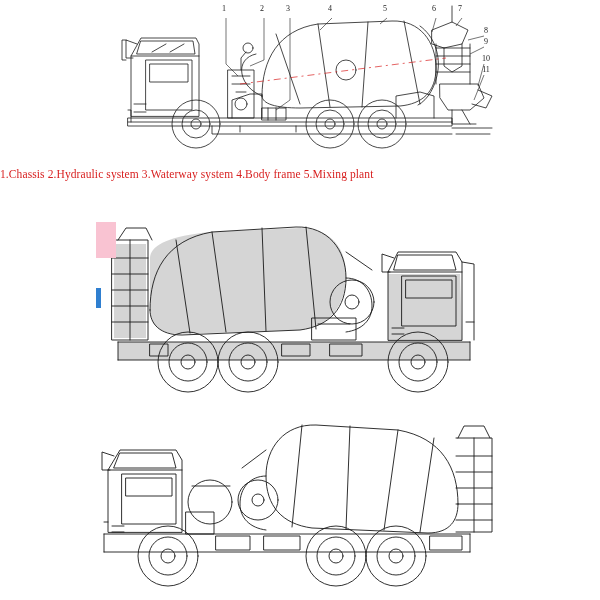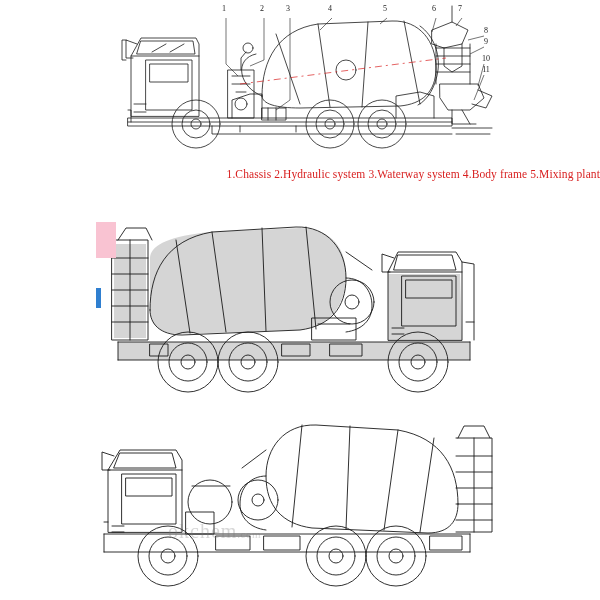--- a/index.html
+++ b/index.html
@@ -26,21 +26,21 @@
     width: 600px;
   }
   #panel-top    { top: 0px;   height: 160px; }
   #panel-labels { top: 162px; height: 50px;  }
   #panel-mid    { top: 214px; height: 196px; }
   #panel-bot    { top: 412px; height: 188px; }
 
   .panel svg { display: block; }
 
   .caption-line {
-    text-align: right;
+    text-align: left;
     color: #d81f1f;
     font-family: "Liberation Serif", serif;
     font-size: 11.5px;
     line-height: 17px;
     letter-spacing: 0.1px;
     white-space: nowrap;
   }
   #caption-1 { margin-top: 4px; }
 
   .callout-num {
@@ -361,17 +361,14 @@
         <path d="M430 124 L462 124 L462 138 L430 138 Z"></path>
 
         <path d="M186 100 L214 100 L214 122 L186 122 Z"></path>
       </g>
     </svg>
   </div>
 
   <div class="pink-tab"></div>
   <div class="blue-tab"></div>
 
-  <div class="watermark">
-    <span>okchem</span><span class="wm-sub">.com</span>
-  </div>
 
 </div>
 
 </body></html>

